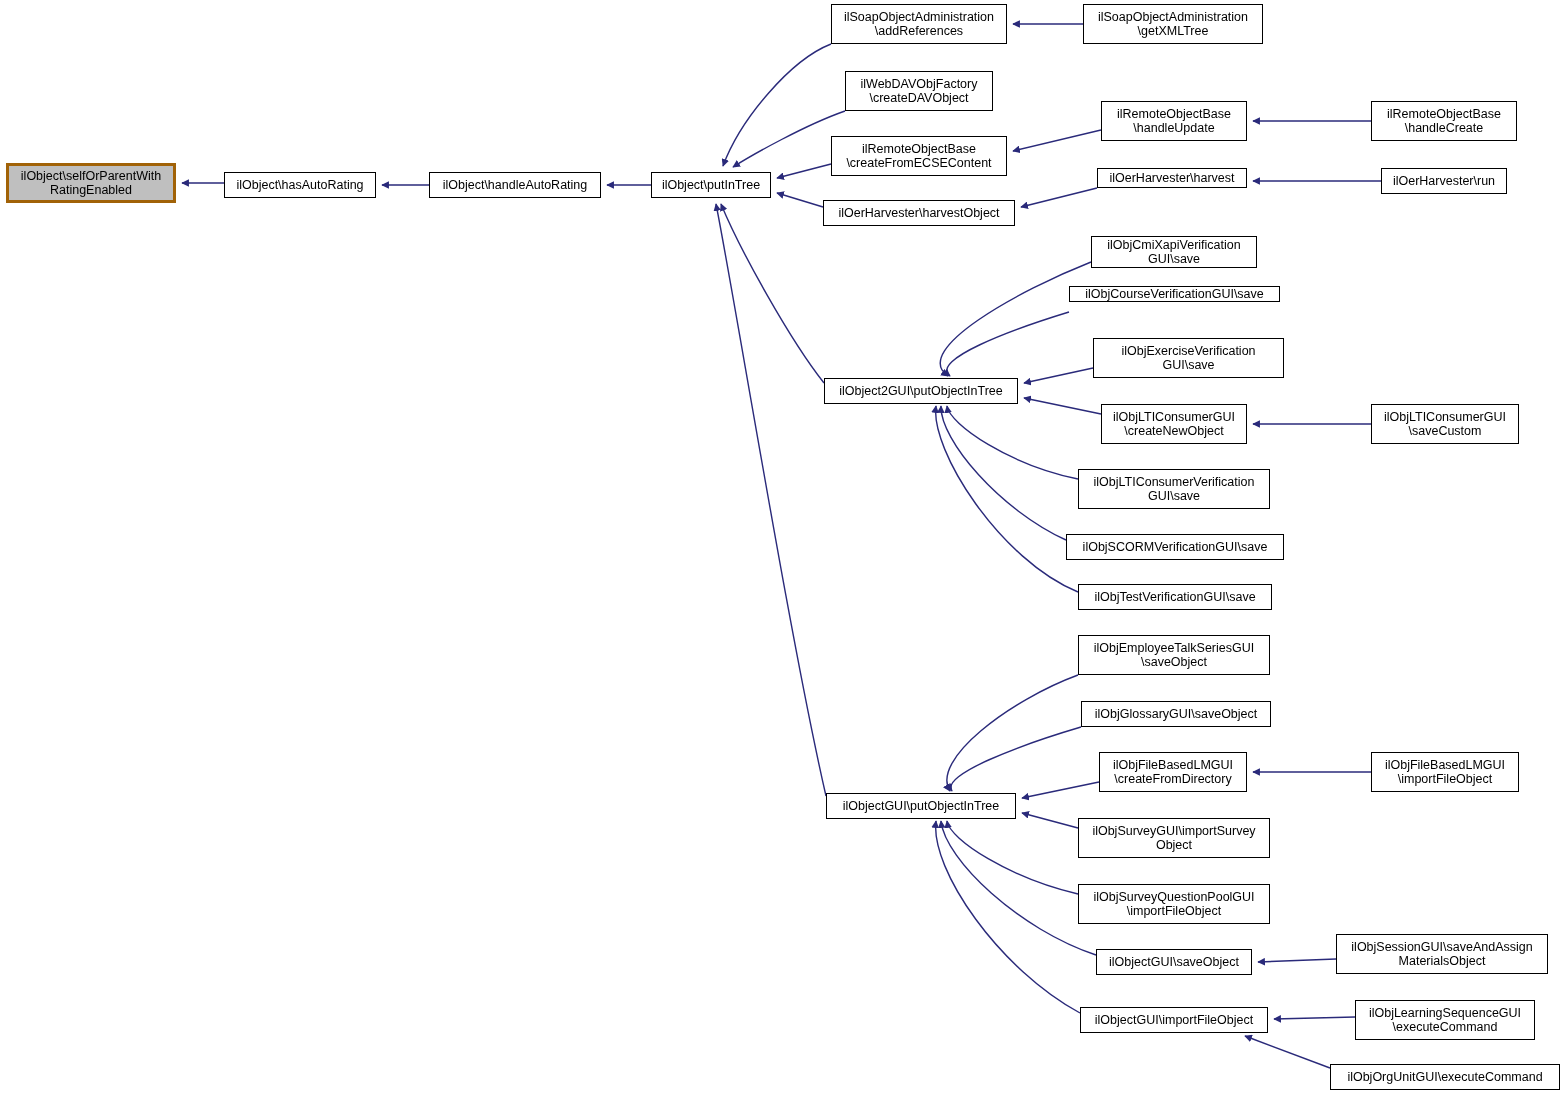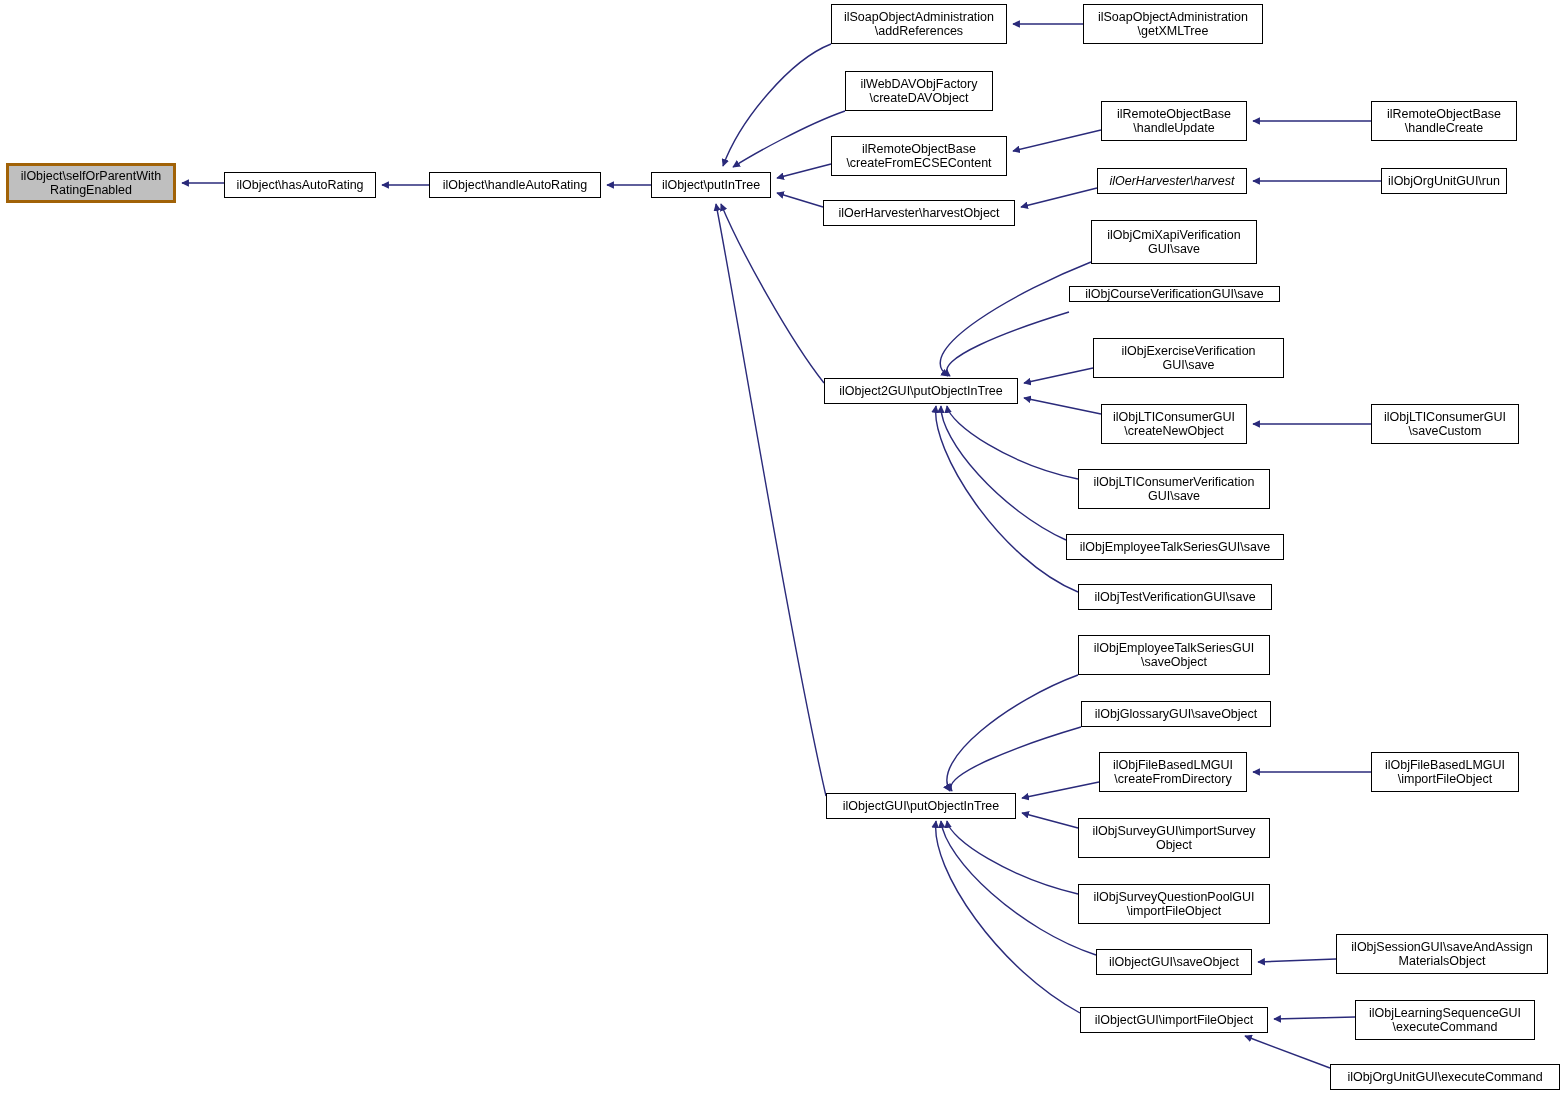--- a/index.html
+++ b/index.html
@@ -96,36 +96,36 @@
       <div class="node" style="left: 1083px; top: 4px; width: 180px; height: 40px;">ilSoapObjectAdministration
 \getXMLTree</div>
       <div class="node" style="left: 845px; top: 71px; width: 148px; height: 40px;">ilWebDAVObjFactory
 \createDAVObject</div>
       <div class="node" style="left: 831px; top: 136px; width: 176px; height: 40px;">ilRemoteObjectBase
 \createFromECSEContent</div>
       <div class="node" style="left: 1101px; top: 101px; width: 146px; height: 40px;">ilRemoteObjectBase
 \handleUpdate</div>
       <div class="node" style="left: 1371px; top: 101px; width: 146px; height: 40px;">ilRemoteObjectBase
 \handleCreate</div>
-      <div class="node" style="left: 1097px; top: 168px; width: 150px; height: 26px; font-style: italic;">ilOerHarvester\harvest</div>
-      <div class="node" style="left: 1381px; top: 168px; width: 126px; height: 26px;">ilObjOrgUnitGUI\run</div>
+      <div class="node" style="left: 1097px; top: 168px; width: 150px; height: 20px;">ilOerHarvester\harvest</div>
+      <div class="node" style="left: 1381px; top: 168px; width: 126px; height: 26px;">ilOerHarvester\run</div>
       <div class="node" style="left: 823px; top: 200px; width: 192px; height: 26px;">ilOerHarvester\harvestObject</div>
       <div class="node" style="left: 824px; top: 378px; width: 194px; height: 26px;">ilObject2GUI\putObjectInTree</div>
-      <div class="node" style="left: 1091px; top: 220px; width: 166px; height: 44px;">ilObjCmiXapiVerification
+      <div class="node" style="left: 1091px; top: 236px; width: 166px; height: 32px;">ilObjCmiXapiVerification
 GUI\save</div>
       <div class="node" style="left: 1069px; top: 286px; width: 211px; height: 16px;">ilObjCourseVerificationGUI\save</div>
       <div class="node" style="left: 1093px; top: 338px; width: 191px; height: 40px;">ilObjExerciseVerification
 GUI\save</div>
       <div class="node" style="left: 1101px; top: 404px; width: 146px; height: 40px;">ilObjLTIConsumerGUI
 \createNewObject</div>
       <div class="node" style="left: 1371px; top: 404px; width: 148px; height: 40px;">ilObjLTIConsumerGUI
 \saveCustom</div>
       <div class="node" style="left: 1078px; top: 469px; width: 192px; height: 40px;">ilObjLTIConsumerVerification
 GUI\save</div>
-      <div class="node" style="left: 1066px; top: 534px; width: 218px; height: 26px;">ilObjEmployeeTalkSeriesGUI\save</div>
+      <div class="node" style="left: 1066px; top: 534px; width: 218px; height: 26px;">ilObjSCORMVerificationGUI\save</div>
       <div class="node" style="left: 1078px; top: 584px; width: 194px; height: 26px;">ilObjTestVerificationGUI\save</div>
       <div class="node" style="left: 826px; top: 793px; width: 190px; height: 26px;">ilObjectGUI\putObjectInTree</div>
       <div class="node" style="left: 1078px; top: 635px; width: 192px; height: 40px;">ilObjEmployeeTalkSeriesGUI
 \saveObject</div>
       <div class="node" style="left: 1081px; top: 701px; width: 190px; height: 26px;">ilObjGlossaryGUI\saveObject</div>
       <div class="node" style="left: 1099px; top: 752px; width: 148px; height: 40px;">ilObjFileBasedLMGUI
 \createFromDirectory</div>
       <div class="node" style="left: 1371px; top: 752px; width: 148px; height: 40px;">ilObjFileBasedLMGUI
 \importFileObject</div>
       <div class="node" style="left: 1078px; top: 818px; width: 192px; height: 40px;">ilObjSurveyGUI\importSurvey

